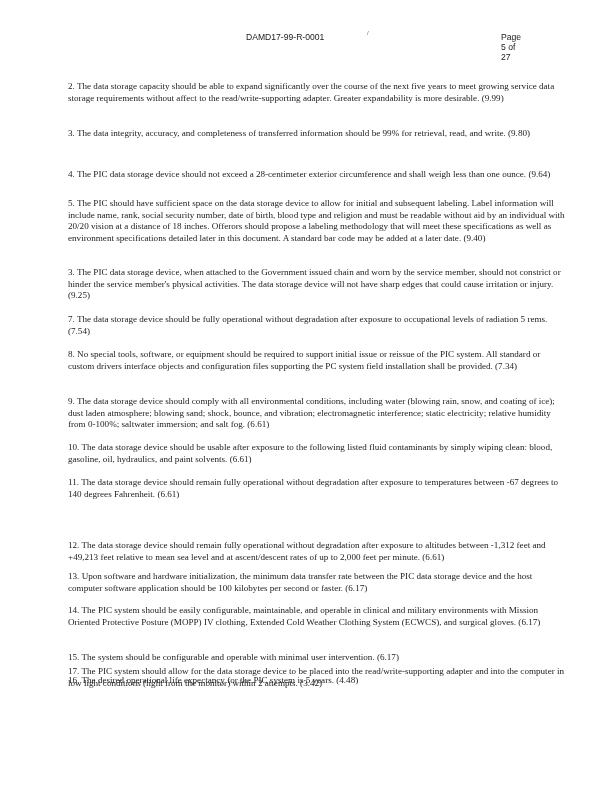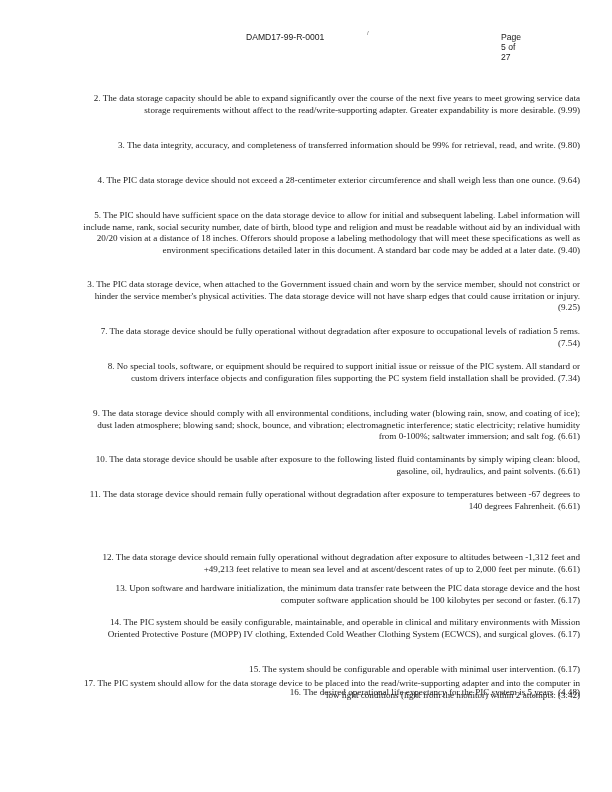--- a/index.html
+++ b/index.html
@@ -9,35 +9,35 @@
       font-family: "Liberation Sans", sans-serif; font-size: 8.6px; color: #1a1a1a;
     }
     .doc-id { position: absolute; left: 246px; top: 0; }
     .page-num { position: absolute; left: 454px; top: 0; padding-left: 47px; }
     .mark { position: absolute; left: 367px; top: -2px; font-size: 6px; color: #666; }
     .body {
       position: absolute; left: 68px; top: 81px; width: 500px;
       font-family: "Liberation Serif", serif; font-size: 9.1px; line-height: 11.6px;
       color: #1b1b1b;
     }
-    .para { position: absolute; left: 0; width: 500px; margin: 12px; text-align: right; }
+    .para { position: absolute; left: 0; width: 500px; margin: 0; }
   </style>
 </head>
 <body>
 
 <div class="header">
   <span class="doc-id">DAMD17-99-R-0001</span>
   <span class="mark">/</span>
   <span class="page-num">Page 5 of  27</span>
 </div>
 
 <div class="body">
   <p class="para" style="top:0px">2. The data storage capacity should be able to expand significantly over the course of the next five years to meet growing service data storage requirements without affect to the read/write-supporting adapter. Greater expandability is more desirable. (9.99)</p>
   <p class="para" style="top:47px">3. The data integrity, accuracy, and completeness of transferred information should be 99% for retrieval, read, and write. (9.80)</p>
-  <p class="para" style="top:82px">4. The PIC data storage device should not exceed a 28-centimeter exterior circumference and shall weigh less than one ounce. (9.64)</p>
+  <p class="para" style="top:88px">4. The PIC data storage device should not exceed a 28-centimeter exterior circumference and shall weigh less than one ounce. (9.64)</p>
   <p class="para" style="top:117px">5. The PIC should have sufficient space on the data storage device to allow for initial and subsequent labeling. Label information will include name, rank, social security number, date of birth, blood type and religion and must be readable without aid by an individual with 20/20 vision at a distance of 18 inches.  Offerors should propose a labeling methodology that will meet these specifications as well as environment specifications detailed later in this document. A standard bar code may be added at a later date. (9.40)</p>
   <p class="para" style="top:186px">3. The PIC data storage device, when attached to the Government issued chain and worn by the service member, should not constrict or hinder the service member's physical activities. The data storage device will not have sharp edges that could cause irritation or injury. (9.25)</p>
   <p class="para" style="top:233px">7. The data storage device should be fully operational without degradation after exposure to occupational levels of radiation 5 rems. (7.54)</p>
   <p class="para" style="top:268px">8. No special tools, software, or equipment should be required to support initial issue or reissue of the PIC system. All standard or custom drivers interface objects and configuration files supporting the PC system field installation shall be provided. (7.34)</p>
   <p class="para" style="top:315px">9. The data storage device should comply with all environmental conditions, including water (blowing rain, snow, and coating of ice); dust laden atmosphere; blowing sand; shock, bounce, and vibration; electromagnetic interference; static electricity; relative humidity from 0-100%; saltwater immersion; and salt fog. (6.61)</p>
   <p class="para" style="top:361px">10. The data storage device should be usable after exposure to the following listed fluid contaminants by simply wiping clean: blood, gasoline, oil, hydraulics, and paint solvents. (6.61)</p>
   <p class="para" style="top:396px">11. The data storage device should remain fully operational without degradation after exposure to temperatures between -67 degrees to 140 degrees Fahrenheit. (6.61)</p>
   <p class="para" style="top:459px">12. The data storage device should remain fully operational without degradation after exposure to altitudes between -1,312 feet and +49,213 feet relative to mean sea level and at ascent/descent rates of up to 2,000 feet per minute. (6.61)</p>
   <p class="para" style="top:490px">13. Upon software and hardware initialization, the minimum data transfer rate between the PIC data storage device and the host computer software application should be 100 kilobytes per second or faster. (6.17)</p>
   <p class="para" style="top:524px">14. The PIC system should be easily configurable, maintainable, and operable in clinical and military environments with Mission Oriented Protective Posture (MOPP) IV clothing, Extended Cold Weather Clothing System (ECWCS), and surgical gloves. (6.17)</p>

